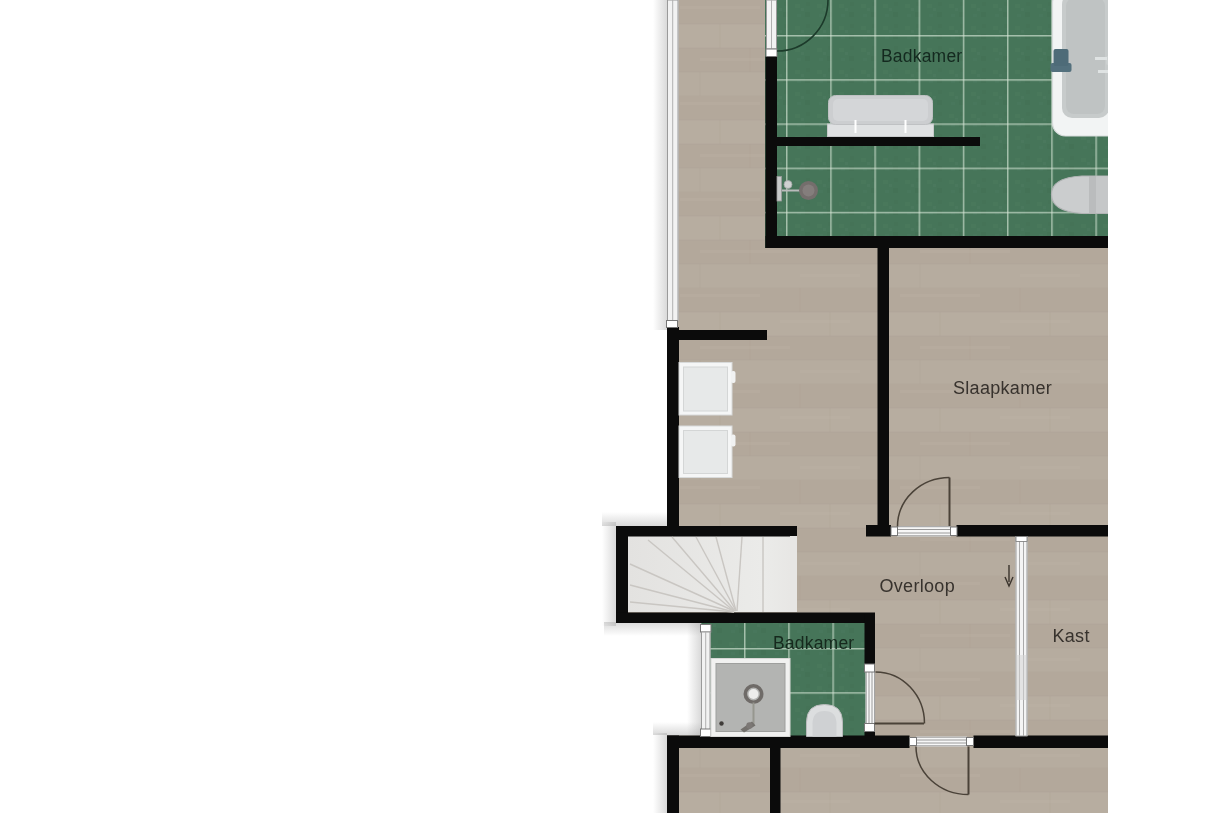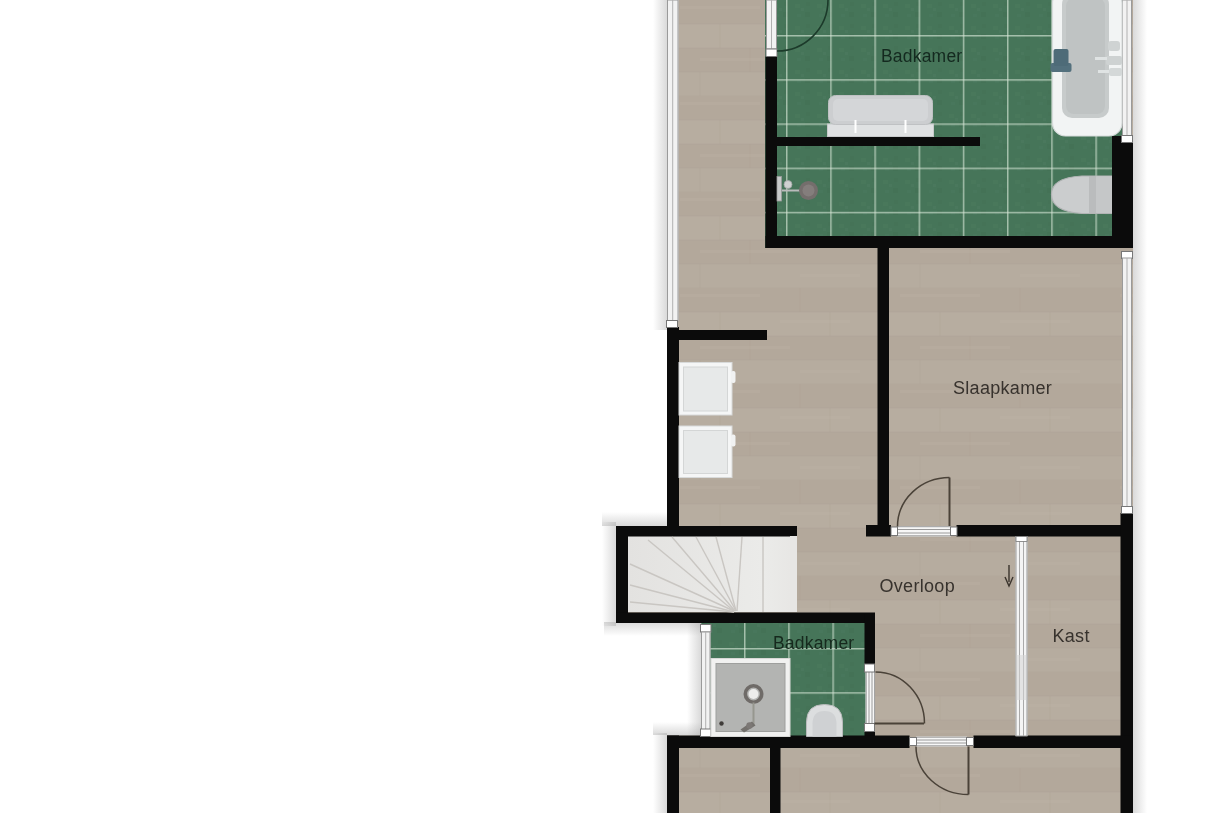--- a/index.html
+++ b/index.html
@@ -1,16 +1,16 @@
 <!DOCTYPE html>
 <html><head>
 <meta charset="utf-8">
 <style>
   html,body{margin:0;padding:0;background:#ffffff;}
-  .wrap{position:relative;width:1220px;height:813px;overflow:hidden;background:#fff;}
+  .wrap{position:relative;width:1108px;height:813px;overflow:hidden;background:#fff;}
   svg text{font-family:"Liberation Sans", sans-serif;}
 </style>
 </head>
 <body>
 <div class="wrap">
 <svg width="1220" height="813" viewBox="0 0 1220 813" xmlns="http://www.w3.org/2000/svg">
 <defs>
   <pattern id="wood" width="220" height="96" patternUnits="userSpaceOnUse">
     <rect width="220" height="96" fill="#b5ab9e"></rect>
     <rect y="0" width="220" height="24" fill="#b3a89b"></rect>

